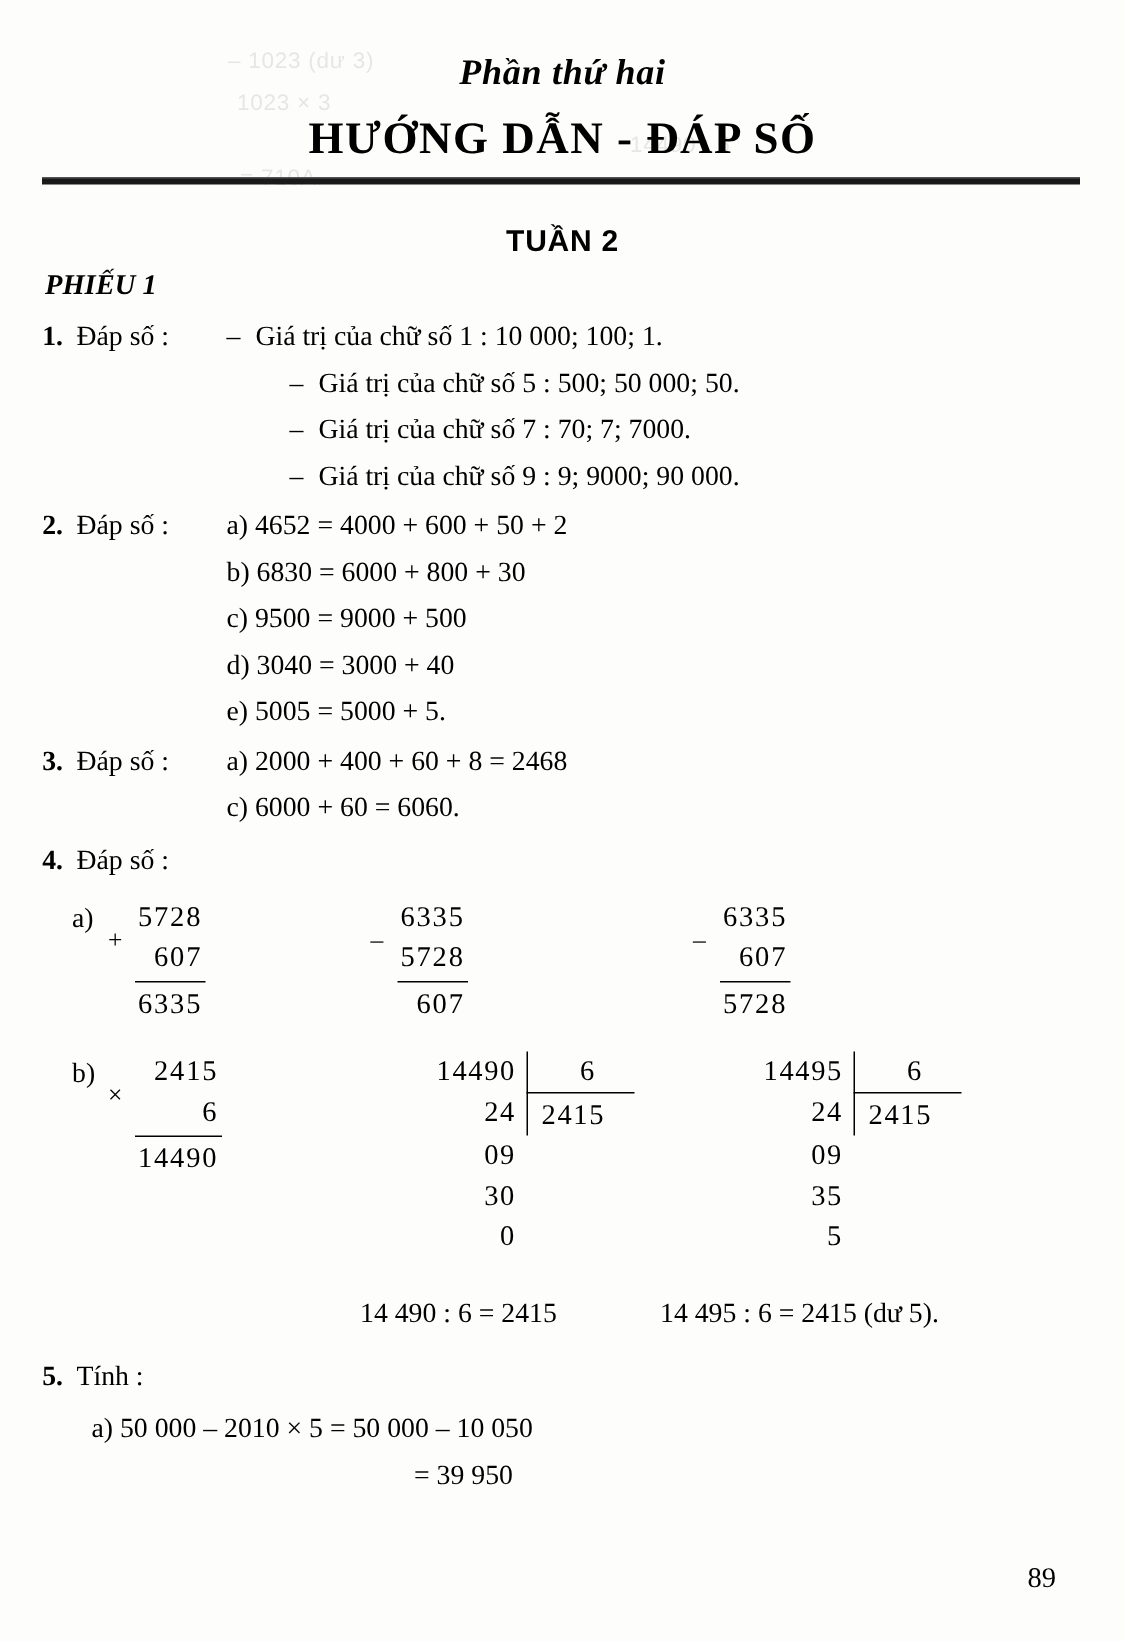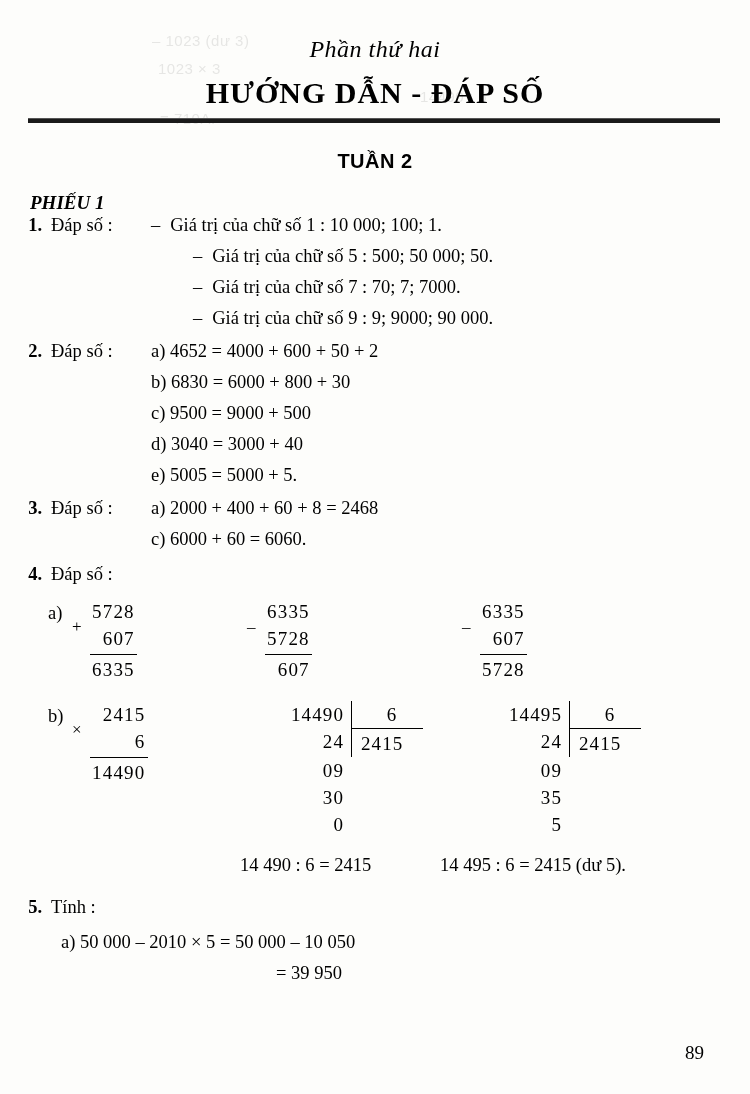--- a/index.html
+++ b/index.html
@@ -29,21 +29,21 @@
     user-select: none;
   }
 
   .head-sub {
     position: absolute;
     top: 36px;
     left: 0;
     width: 750px;
     text-align: center;
     font-style: italic;
-    font-weight: normal;
+    font-weight: bold;
     font-size: 24px;
     letter-spacing: 0.5px;
   }
   .head-main {
     position: absolute;
     top: 76px;
     left: 0;
     width: 750px;
     text-align: center;
     font-weight: bold;
@@ -66,21 +66,21 @@
     left: 0;
     width: 750px;
     text-align: center;
     font-family: "Liberation Sans", sans-serif;
     font-weight: bold;
     font-size: 20px;
     letter-spacing: 0.5px;
   }
   .sheet {
     position: absolute;
-    top: 192px;
+    top: 180px;
     left: 30px;
     font-style: italic;
     font-weight: bold;
     font-size: 19px;
   }
 
   .content {
     position: absolute;
     top: 210px;
     left: 0;
@@ -358,21 +358,21 @@
                 <div class="left">24</div>
                 <div class="right quot">2415</div>
               </div>
               <div class="tailrow" style="padding-right:20px;">09</div>
               <div class="tailrow" style="padding-right:7px;">35</div>
               <div class="tailrow" style="padding-right:15px;">5</div>
             </div>
           </div>
         </div>
 
-        <div style="display:flex; margin-top:12px;">
+        <div style="display:flex; margin-top:23px;">
           <div style="width:240px; flex:none;"></div>
           <div class="divresult" style="width:200px; flex:none;">14 490 : 6 = 2415</div>
           <div class="divresult" style="flex:none;">14 495 : 6 = 2415 (dư 5).</div>
         </div>
       </div>
     </div>
 
     <div class="ex" style="margin-top:12px;">
       <div class="ex-row">
         <div class="ex-num">5.</div>

